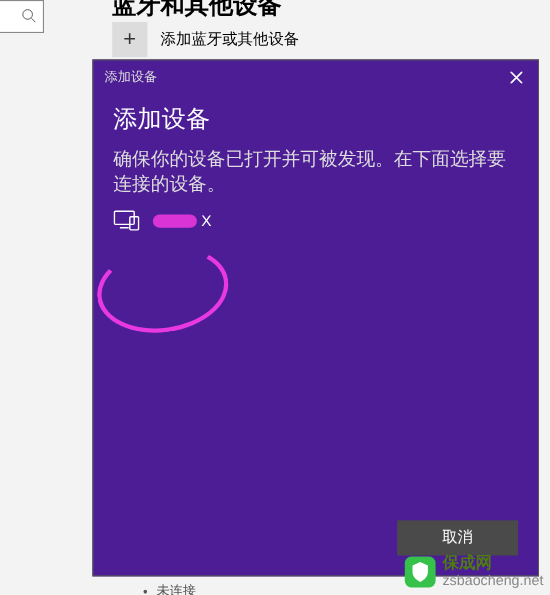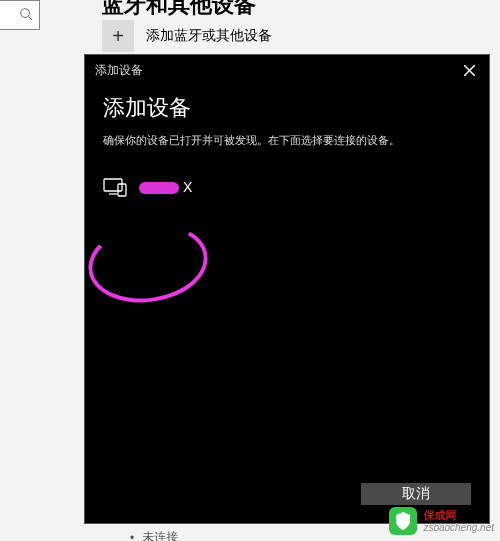--- a/index.html
+++ b/index.html
@@ -32,33 +32,33 @@
     width: 70px; height: 30px;
     background: #fff; border: 1px solid #888;
     display: flex; align-items: center; justify-content: flex-end;
     padding-right: 6px;
   }
   .search-icon svg { width: 14px; height: 14px; stroke:#555; fill:none; }
 
   .dialog {
     position: absolute; left: 84px; top: 54px;
     width: 406px; height: 470px;
-    background: #000000; color: #fff;
+    background: #4c1d95; color: #fff;
     border: 1px solid #555;
     display: flex; flex-direction: column;
   }
   .dialog-titlebar {
     height: 30px; display: flex; align-items: center; justify-content: space-between;
     padding: 0 6px 0 10px; font-size: 12px; color: #ddd;
   }
   .close-btn { width: 28px; height: 28px; display:flex; align-items:center; justify-content:center; cursor:pointer; }
   .close-btn svg { width:11px; height:11px; stroke:#fff; stroke-width:1.5; }
   .dialog-body { padding: 8px 18px 0 18px; flex:1; position:relative; }
   .heading { font-size: 22px; font-weight: 400; margin-bottom: 10px; }
-  .subtext { font-size: 11px; color: #ddd; margin-bottom: 18px; }
+  .subtext { font-size: 17px; color: #ddd; }
 
   .device-list { margin-left:-18px; margin-right:-18px; }
   .device-item {
     display:flex; align-items:center; gap:12px;
     padding: 10px 18px;
     cursor:pointer;
   }
   .device-item.selected { background:#3a3a3a; }
   .device-icon { width:24px; height:22px; display:flex; align-items:center; justify-content:center; }
   .device-icon svg { stroke:#fff; fill:none; stroke-width:1.3; }
@@ -77,43 +77,43 @@
     border-right-color: #e838e2;
     transform: rotate(-8deg);
     pointer-events:none;
   }
 
   .dialog-footer {
     display:flex; justify-content:flex-end;
     padding: 0 18px 18px 0;
   }
   .cancel-btn {
-    width:110px; height:22px;
+    width:110px; height:32px;
     background:#4a4a4a; color:#fff;
     border:none; font-size:14px; cursor:pointer;
   }
 
   .bottom-status {
     position:absolute; left:130px; top:529px;
     display:flex; align-items:center; gap:8px; color:#555; font-size:12px;
   }
 
   .watermark {
     position:absolute; right:6px; bottom:6px;
     display:flex; align-items:center; gap:6px;
   }
   .wm-shield {
     width:28px; height:28px; position:relative;
     background:#36c24a; border-radius:6px;
     display:flex; align-items:center; justify-content:center;
   }
   .wm-shield svg { fill:#fff; }
   .wm-text { display:flex; flex-direction:column; line-height:1.1; }
-  .wm-main { font-size:11px; font-weight:700; color:#b91c1c; }
-  .wm-sub { font-size:10px; color:#888;font-style:italic; }
+  .wm-main { font-size:15px; font-weight:700; color:#4d7c0f; }
+  .wm-sub { font-size:13px; color:#888; }
 </style>
 </head>
 <body>
 
 <div class="bg-title">蓝牙和其他设备</div>
 <div class="bg-add-row">
   <div class="bg-add-btn">+</div>
   <div class="bg-add-label">添加蓝牙或其他设备</div>
 </div>
 <div class="search-box">

